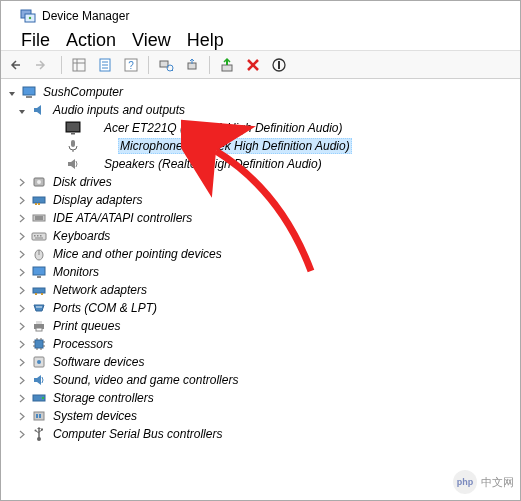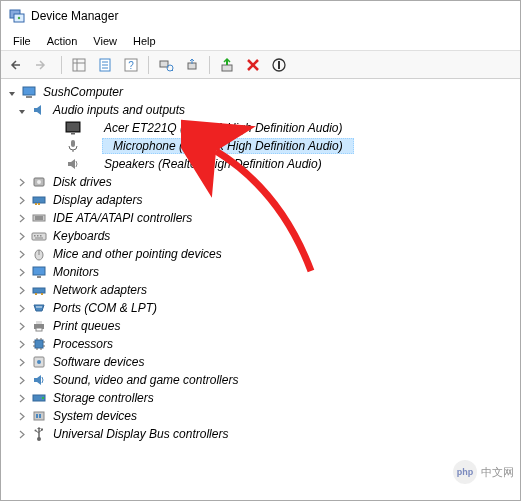--- a/index.html
+++ b/index.html
@@ -1,34 +1,34 @@
 <!DOCTYPE html>
 <html><head>
 <meta charset="utf-8">
 <style>
 * { margin: 0; padding: 0; box-sizing: border-box; font-family: "Segoe UI", Tahoma, sans-serif; }
 body { background: #fff; width: 521px; height: 501px; border: 1px solid #aaa; overflow: hidden; position: relative; }
-.titlebar { height: 30px; display: flex; align-items: center; padding: 0 8px; background: #fff; }
+.titlebar { height: 30px; display: flex; align-items: center; padding: 0 19px; background: #fff; }
 .titlebar .icon { width: 16px; height: 16px; margin-right: 6px; }
 .titlebar .title { font-size: 12px; color: #000; }
-.menubar { height: 20px; display: flex; align-items: center; padding: 0 4px; font-size: 11px; border-bottom: 1px solid #e0e0e0; }
+.menubar { height: 20px; display: flex; align-items: center; padding: 0 12px; font-size: 18px; border-bottom: 1px solid #e0e0e0; }
 .menubar .menu-item { padding: 1px 8px; cursor: default; }
 .toolbar { height: 28px; display: flex; align-items: center; padding: 0 4px; border-bottom: 1px solid #d0d0d0; background: #f8f8f8; }
 .tool-btn { width: 24px; height: 24px; display: flex; align-items: center; justify-content: center; cursor: default; margin: 0 1px; }
 .toolbar-sep { width: 1px; height: 18px; background: #ccc; margin: 0 4px; }
 .tree { padding: 4px 0; font-size: 12px; background: #fff; overflow: auto; height: calc(100% - 78px); font-style: italic; }
 .node { display: flex; align-items: center; padding: 1px 0 1px 6px; height: 18px; white-space: nowrap; cursor: default; }
-.node.selected .label { background: #cce8ff; border: 1px dotted #99d1ff; padding: 0 10px; margin: -1px 0; }
+.node.selected .label { background: #cce8ff; border: 1px dotted #99d1ff; padding: 0 1px; margin: -1px 16px; }
 .expander { width: 11px; height: 11px; margin-right: 3px; flex-shrink: 0; display: flex; align-items: center; justify-content: center; }
 .node-icon { width: 16px; height: 16px; margin-right: 4px; flex-shrink: 0; display: flex; align-items: center; justify-content: center; }
 .label { padding: 0 2px; }
 .indent-1 { padding-left: 16px; }
 .indent-3 { padding-left: 64px; gap: 17px; }
 .arrow { position: absolute; top: 70px; left: 180px; z-index: 10; pointer-events: none; }
-.watermark { position: absolute; right: 6px; bottom: 16px; font-size: 11px; color: #888; display: flex; align-items: center; opacity: 0.9; }
+.watermark { position: absolute; right: 6px; bottom: 6px; font-size: 11px; color: #888; display: flex; align-items: center; opacity: 0.9; }
 .watermark .php-badge { background: #eee; border-radius: 50%; width: 24px; height: 24px; display: flex; align-items: center; justify-content: center; font-size: 9px; color: #6c7db7; font-weight: bold; margin-right: 4px; }
 svg { display: block; }
 </style>
 </head>
 <body>
 
 <div class="titlebar">
   <span class="icon">
     <svg width="16" height="16" viewBox="0 0 16 16">
         <rect x="1" y="2" width="10" height="8" fill="#88aadd" stroke="#3366aa"></rect>
@@ -397,21 +397,21 @@
         <svg width="16" height="16">
           <circle cx="8" cy="13" r="2" fill="#666"></circle>
           <line x1="8" y1="13" x2="8" y2="3" stroke="#666" stroke-width="1.5"></line>
           <path d="M8 7 L5 5" stroke="#666"></path>
           <circle cx="4.5" cy="4.5" r="1" fill="#666"></circle>
           <path d="M8 6 L11 4" stroke="#666"></path>
           <rect x="10" y="2.5" width="2" height="2" fill="#666"></rect>
           <path d="M6 3 L8 1 L10 3" fill="#666"></path>
         </svg>
       </span>
-    <span class="label">Universal Display Bus controllers</span>
+    <span class="label">Computer Serial Bus controllers</span>
   </div>
 </div>
 
 <svg class="arrow" width="160" height="220">
   <defs>
     <marker id="ah" markerWidth="12" markerHeight="12" refX="3" refY="6" orient="auto">
       <path d="M0,0 L12,6 L0,12 L3,6 Z" fill="#ee2222"></path>
     </marker>
   </defs>
   <path d="M130,200 Q100,120 35,80" stroke="#ee2222" stroke-width="7" fill="none" marker-end="url(#ah)"></path>

